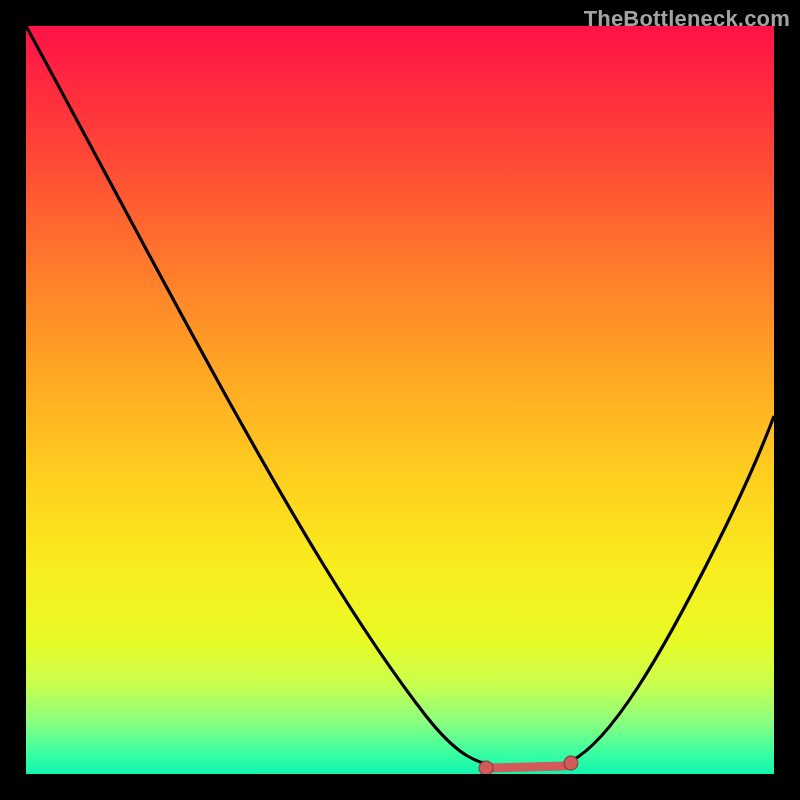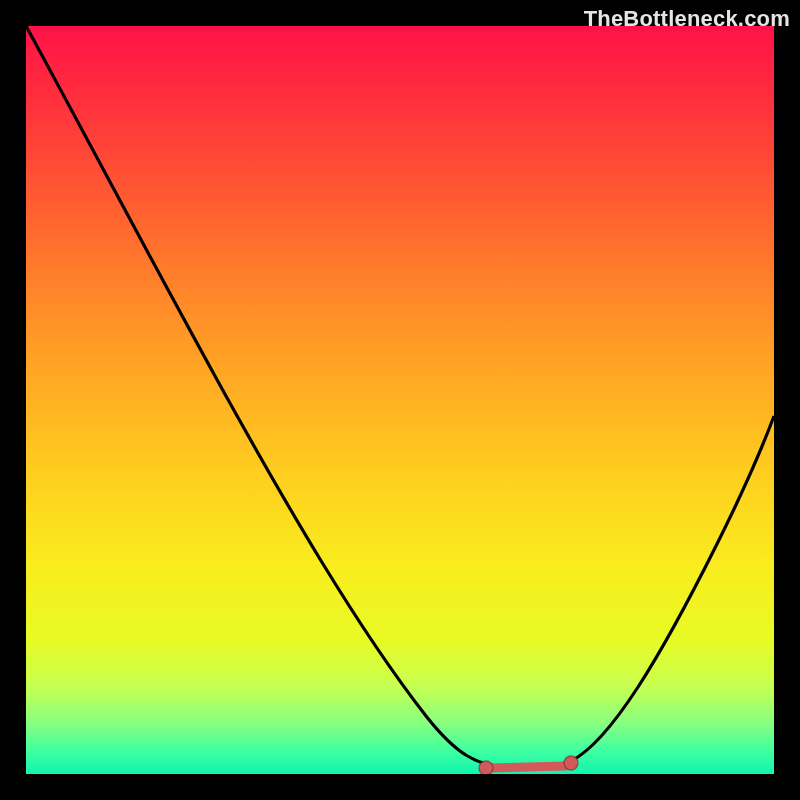--- a/index.html
+++ b/index.html
@@ -13,21 +13,21 @@
   }
   .wrap {
     position: relative;
     width: 800px;
     height: 800px;
   }
   .watermark {
     position: absolute;
     top: 6px;
     right: 10px;
-    color: #e5e5e5;
+    color: #a3a3a3;
     font-size: 22px;
     font-weight: bold;
     z-index: 20;
     letter-spacing: 0.2px;
   }
   .plot {
     position: absolute;
     left: 26px;
     top: 26px;
     width: 748px;

